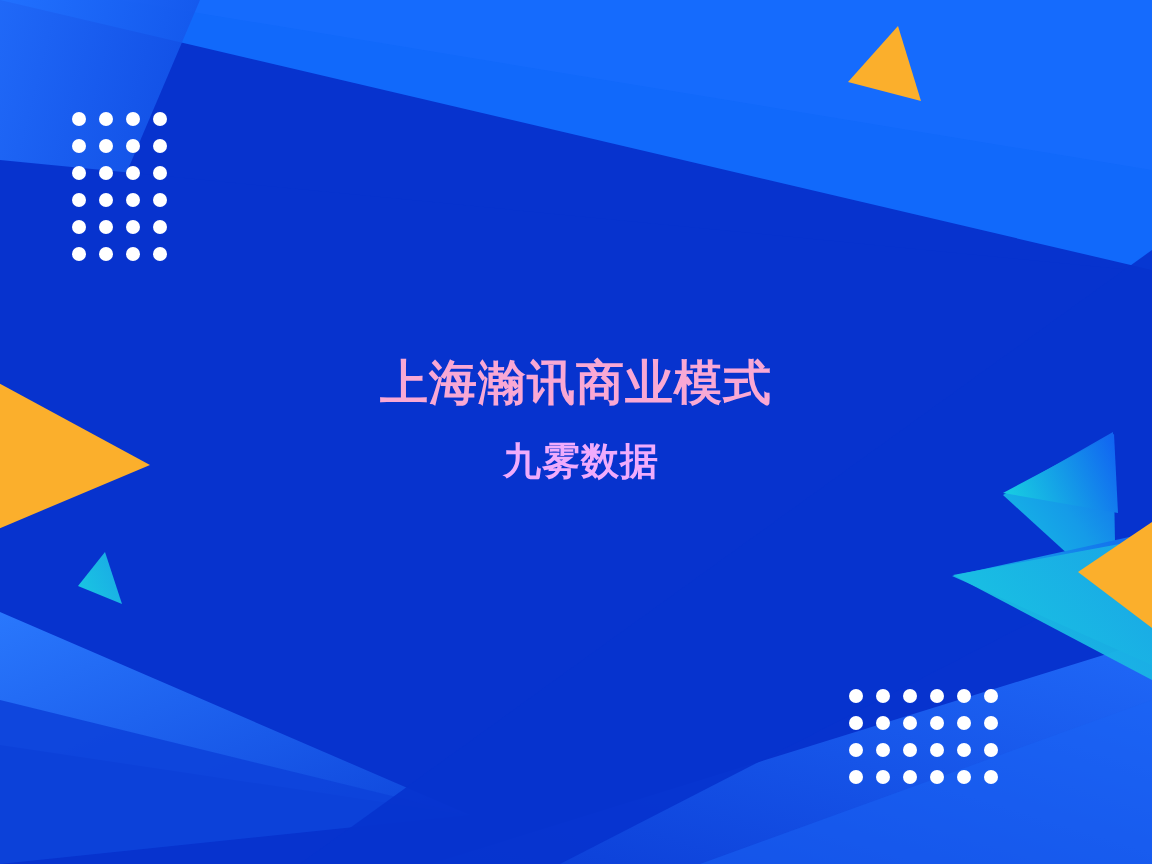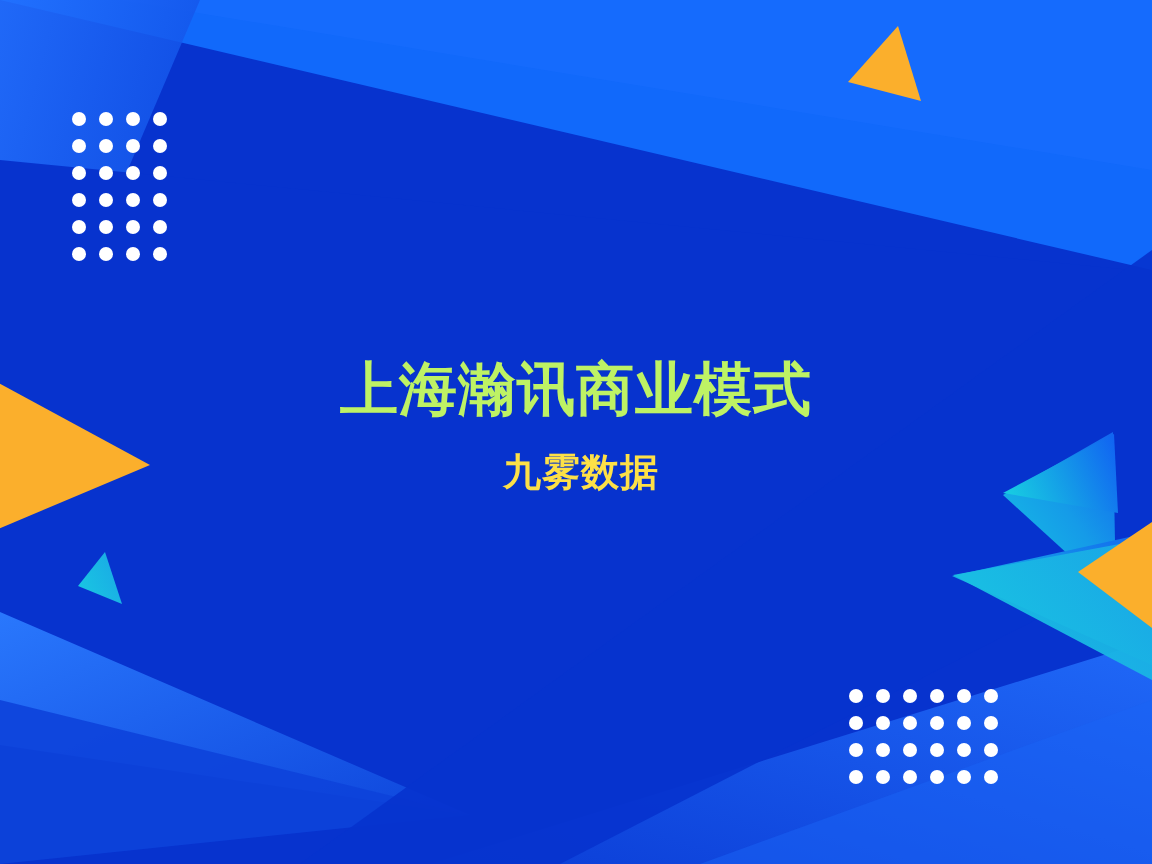--- a/index.html
+++ b/index.html
@@ -50,30 +50,30 @@
   }
   #text-block {
     position: absolute;
     left: 0;
     top: 355px;
     width: 1152px;
     text-align: center;
   }
   #slide-title {
     margin: 0;
-    color: #bef264;
-    font-size: 58px;
+    color: #f9a8d4;
+    font-size: 48px;
     font-weight: bold;
     line-height: 1.16;
     letter-spacing: 1px;
     white-space: nowrap;
   }
   #slide-subtitle {
     margin: 28px 0 0 10px;
-    color: #fde047;
+    color: #f0abfc;
     font-size: 38px;
     font-weight: bold;
     line-height: 1.16;
     letter-spacing: 1px;
     white-space: nowrap;
   }
 </style>
 </head>
 <body>
 

